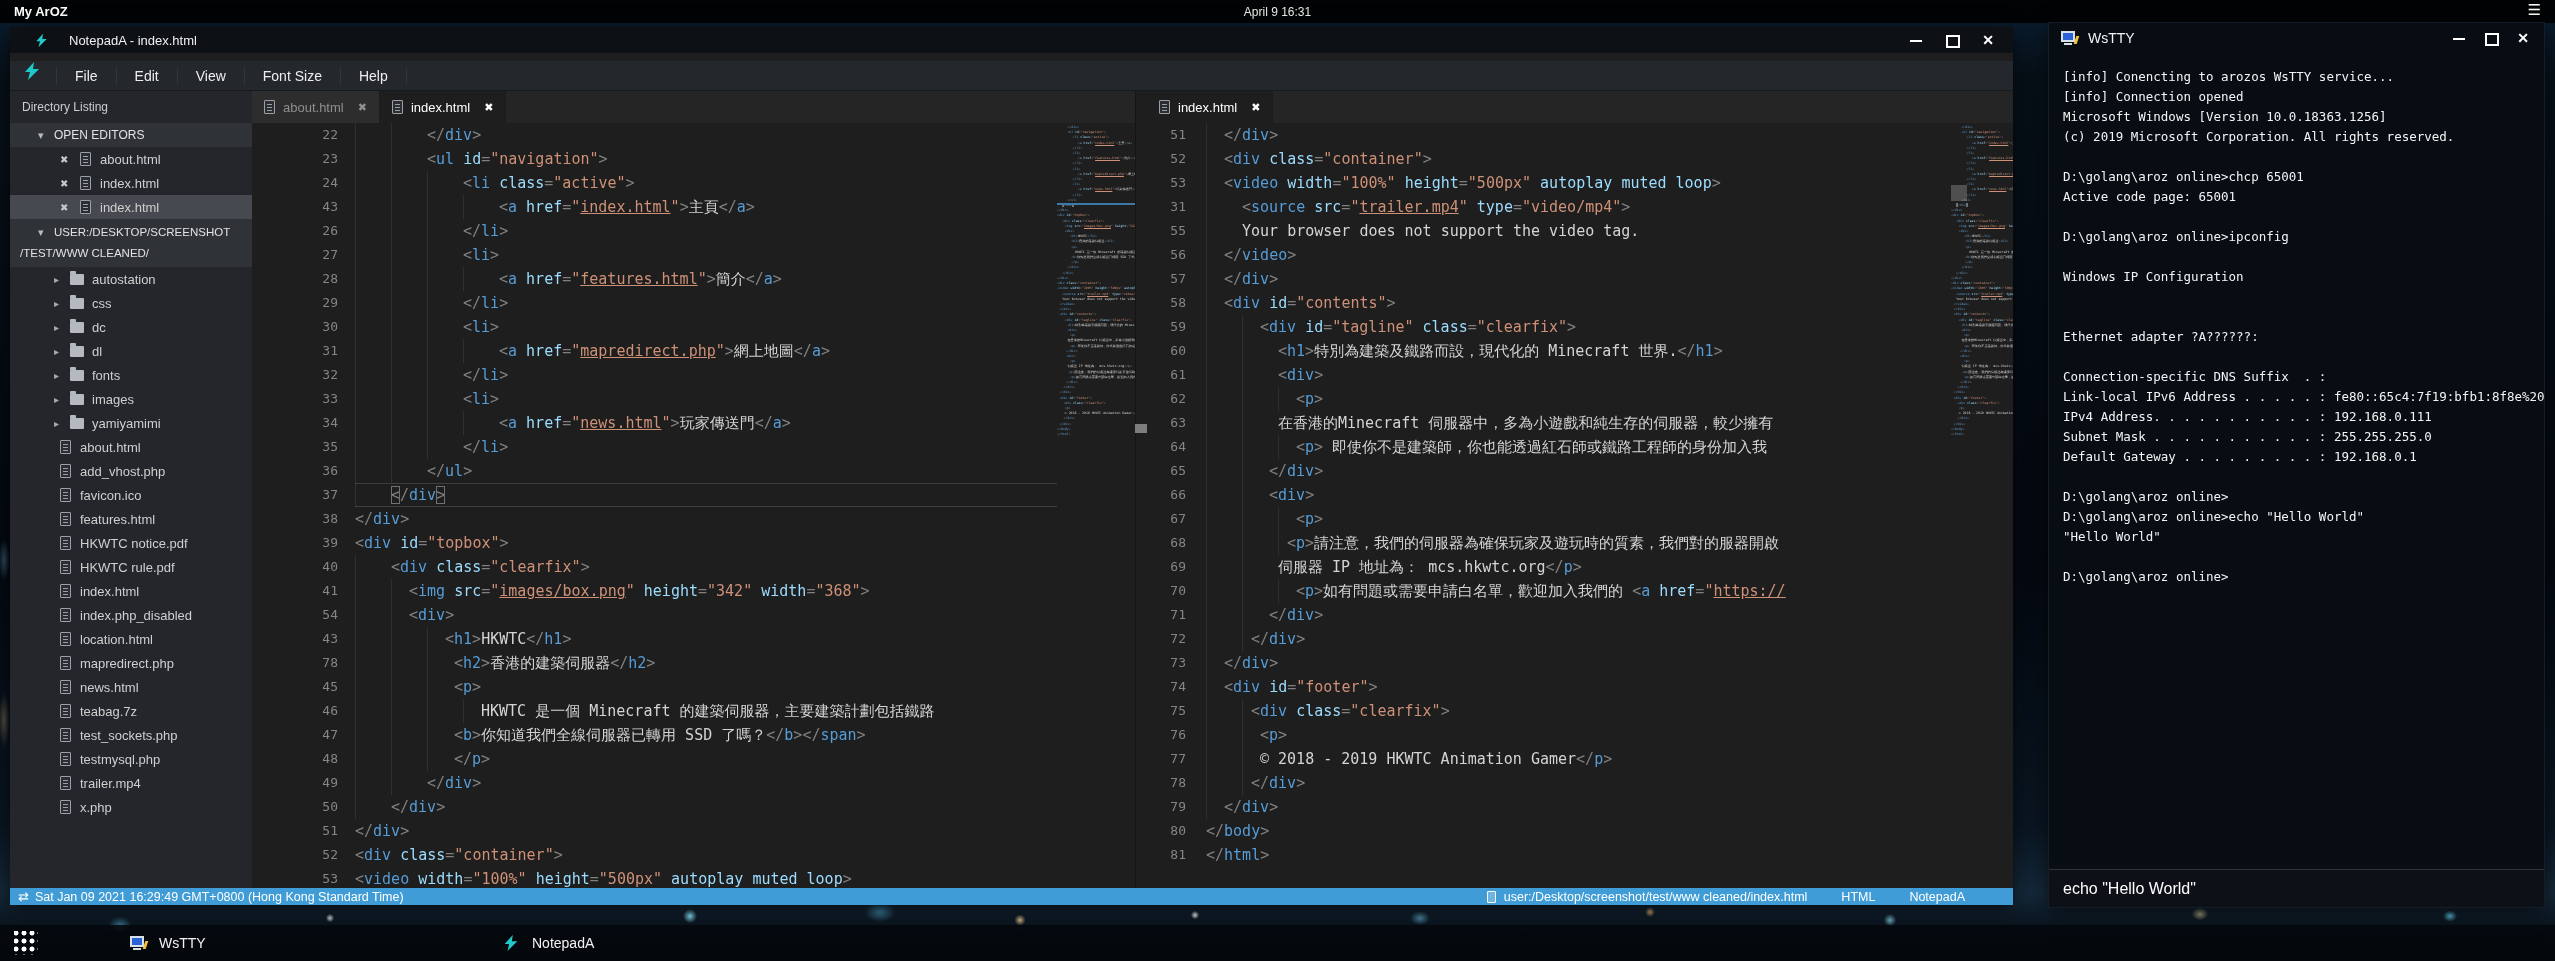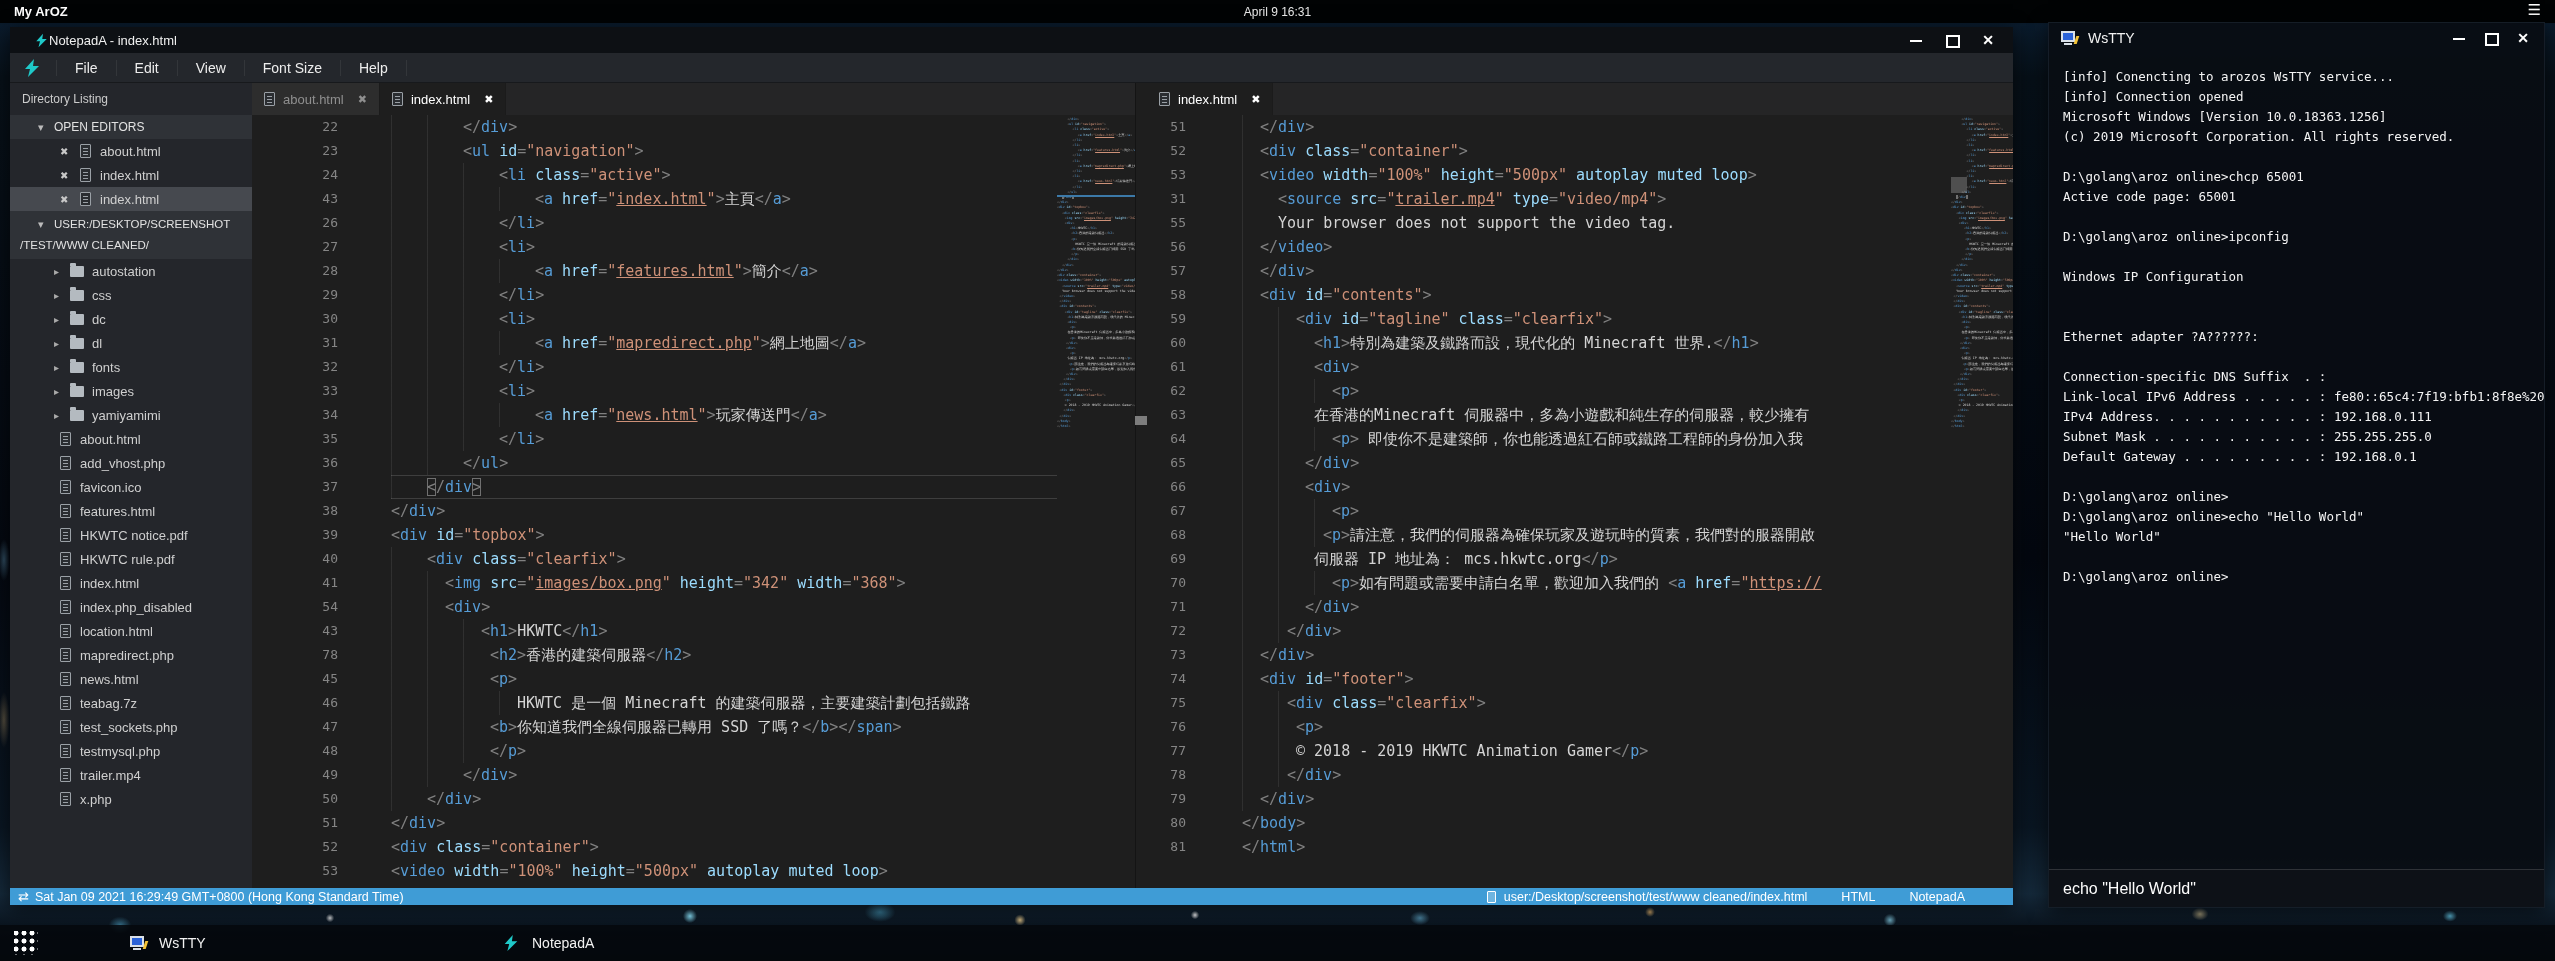--- a/index.html
+++ b/index.html
@@ -30,28 +30,28 @@
             display:flex; align-items:center; }
   #topbar .brand { margin-left:14px; font-size:13px; color:#fff; font-weight:bold; }
   #topbar .clock { position:absolute; left:0; right:0; text-align:center; font-size:12px; color:#e8e8e8; }
   #topbar .sysmenu { position:absolute; right:14px; top:1px; color:#fff; font-size:15px; cursor:pointer; }
 
   
   #np { position:absolute; left:10px; top:27px; width:2003px; height:878px;
         background:#1e1e1e; box-shadow:0 4px 18px rgba(0,0,0,.6); display:flex; flex-direction:column; }
   #np-titlebar { height:26px; background:#0d1014; display:flex; align-items:center; flex:0 0 26px; }
   #np-titlebar .logo { margin-left:24px; width:15px; height:15px; }
-  #np-titlebar .t { margin-left:0; font-size:13px; color:#f0f0f0; }
+  #np-titlebar .t { margin-left:20px; font-size:13px; color:#f0f0f0; }
   .winbtns { margin-left:auto; display:flex; align-items:center; gap:22px; margin-right:18px; }
   .winbtn { width:14px; height:14px; position:relative; cursor:pointer; color:#fff; }
   .winbtn.min::after { content:""; position:absolute; left:1px; right:1px; top:7px; height:2px; background:#fff; }
   .winbtn.max::after { content:""; position:absolute; left:1px; top:2px; width:10px; height:9px; border:2px solid #fff; }
   .winbtn.close { font-size:14px; line-height:14px; text-align:center; font-weight:bold; }
 
-  #np-menubar { height:15px; background:#24272c; display:flex; align-items:center; flex:0 0 30px; border-bottom:1px solid #17191c; }
+  #np-menubar { height:15px; background:#24272c; display:flex; flex:0 0 30px; border-bottom:1px solid #17191c;margin-top:8px; }
   #np-menubar .logo { width:20px; height:20px; margin:0 14px 0 12px; }
   .menu-item { padding:0 18px; font-size:14px; color:#ededed; height:30px; line-height:30px;
                border-right:1px solid rgba(255,255,255,.07); cursor:pointer; }
   .menu-item:first-of-type { border-left:1px solid rgba(255,255,255,.07); }
 
   #np-main { flex:1 1 auto; display:flex; min-height:0; }
 
   
   #sidebar { width:242px; flex:0 0 242px; background:#24262b; font-size:13px; color:#cfcfcf; overflow:hidden; }
   #sidebar .panel-title { height:32px; line-height:32px; padding-left:12px; font-size:12px; color:#cccccc; }
@@ -80,21 +80,21 @@
   #group-left { width:883px; flex:0 0 883px; }
   #group-divider { width:12px; flex:0 0 12px; background:#1e1e1e; border-left:1px solid #141414; position:relative; }
   #group-divider .grab { position:absolute; left:-3px; top:333px; width:14px; height:9px; background:#7d7d7d; }
   #group-right { flex:1 1 auto; }
   .tabbar { height:32px; flex:0 0 32px; background:#252526; display:flex; }
   .tab { height:32px; display:flex; align-items:center; padding:0 12px; font-size:13px; color:#8f8f8f;
          background:#2d2d2d; border-right:1px solid #1b1b1b; cursor:pointer; min-width:108px; }
   .tab.active { background:#1e1e1e; color:#ffffff; }
   .tab .icon-doc { margin-right:8px; }
   .tab .tclose { margin-left:14px; font-size:11px; color:inherit; cursor:pointer; }
-  .ebody { flex:1 1 auto; display:flex; min-height:0; position:relative; background:#1e1e1e; overflow:hidden;gap:36px; }
+  .ebody { flex:1 1 auto; display:flex; min-height:0; position:relative; background:#1e1e1e; overflow:hidden; }
   .gutter { flex:0 0 auto; text-align:right; color:#858585; font:13px/24px "DejaVu Sans Mono", monospace; }
   #group-left .gutter { width:100px; padding-right:14px; }
   #group-right .gutter { width:49px; padding-right:10px; }
   .code-lines { flex:1 1 auto; overflow:hidden; font:15px/24px "DejaVu Sans Mono", monospace; }
   #group-left .code-lines { padding-left:3px; }
   #group-right .code-lines { padding-left:10px; }
   .line { height:24px; white-space:pre; }
   .line.cur { box-shadow:inset 0 1px 0 #3e3e3e, inset 0 -1px 0 #3e3e3e; }
   .ind { display:inline-block; height:24px; vertical-align:top;
          background:repeating-linear-gradient(to right, rgba(255,255,255,.08) 0 1px, transparent 1px 36px); }

